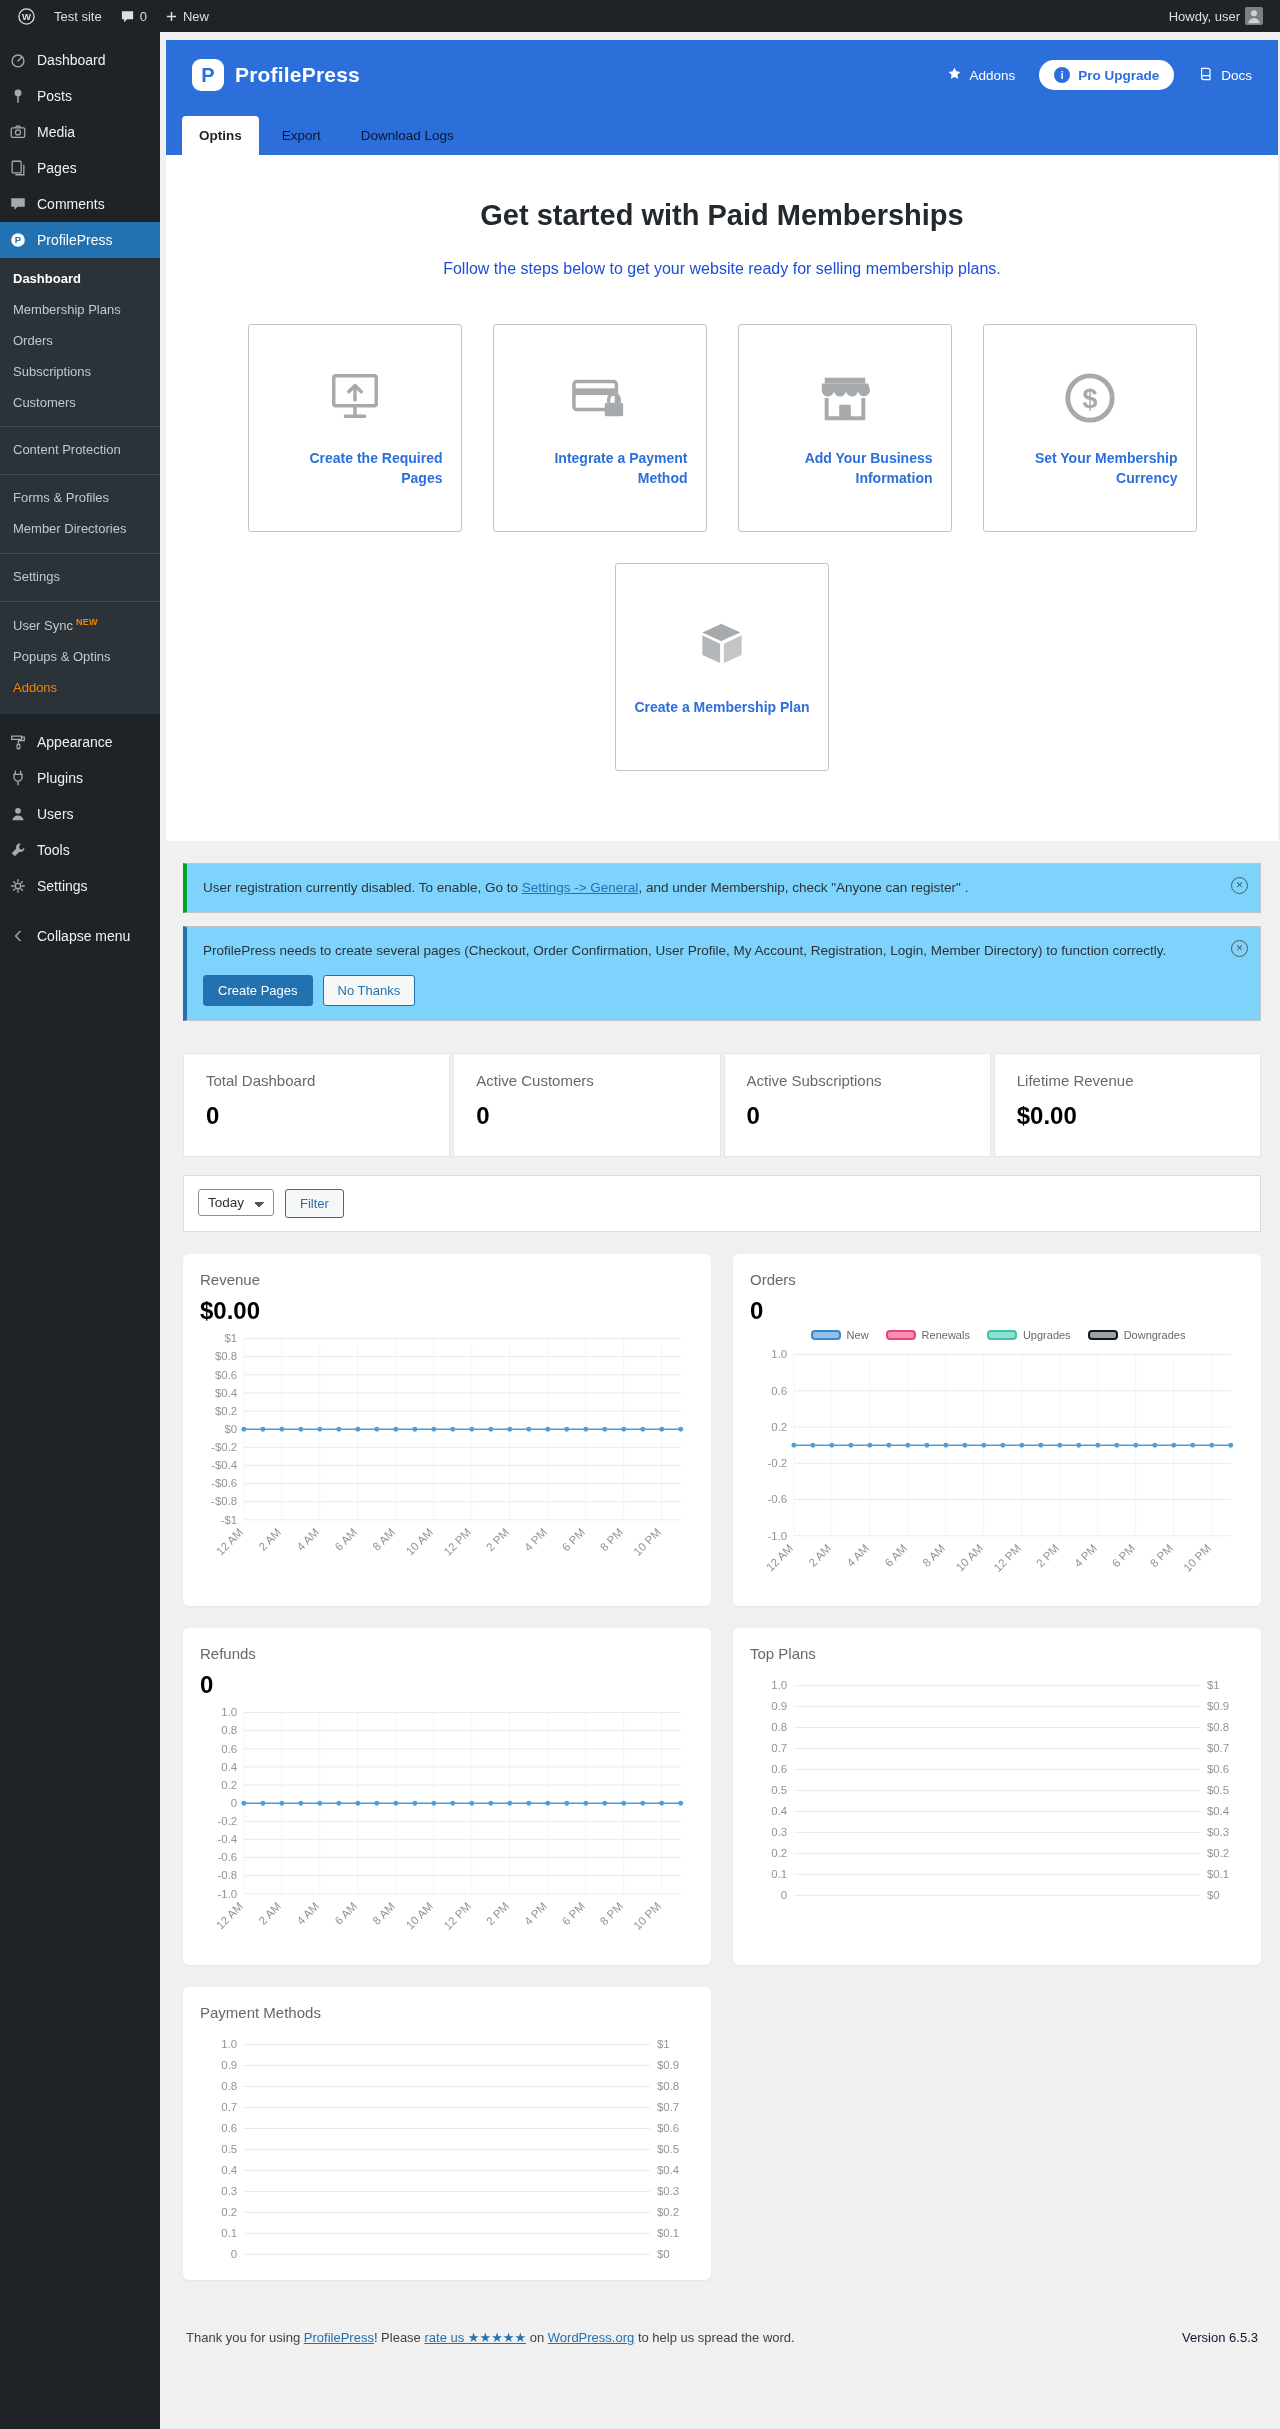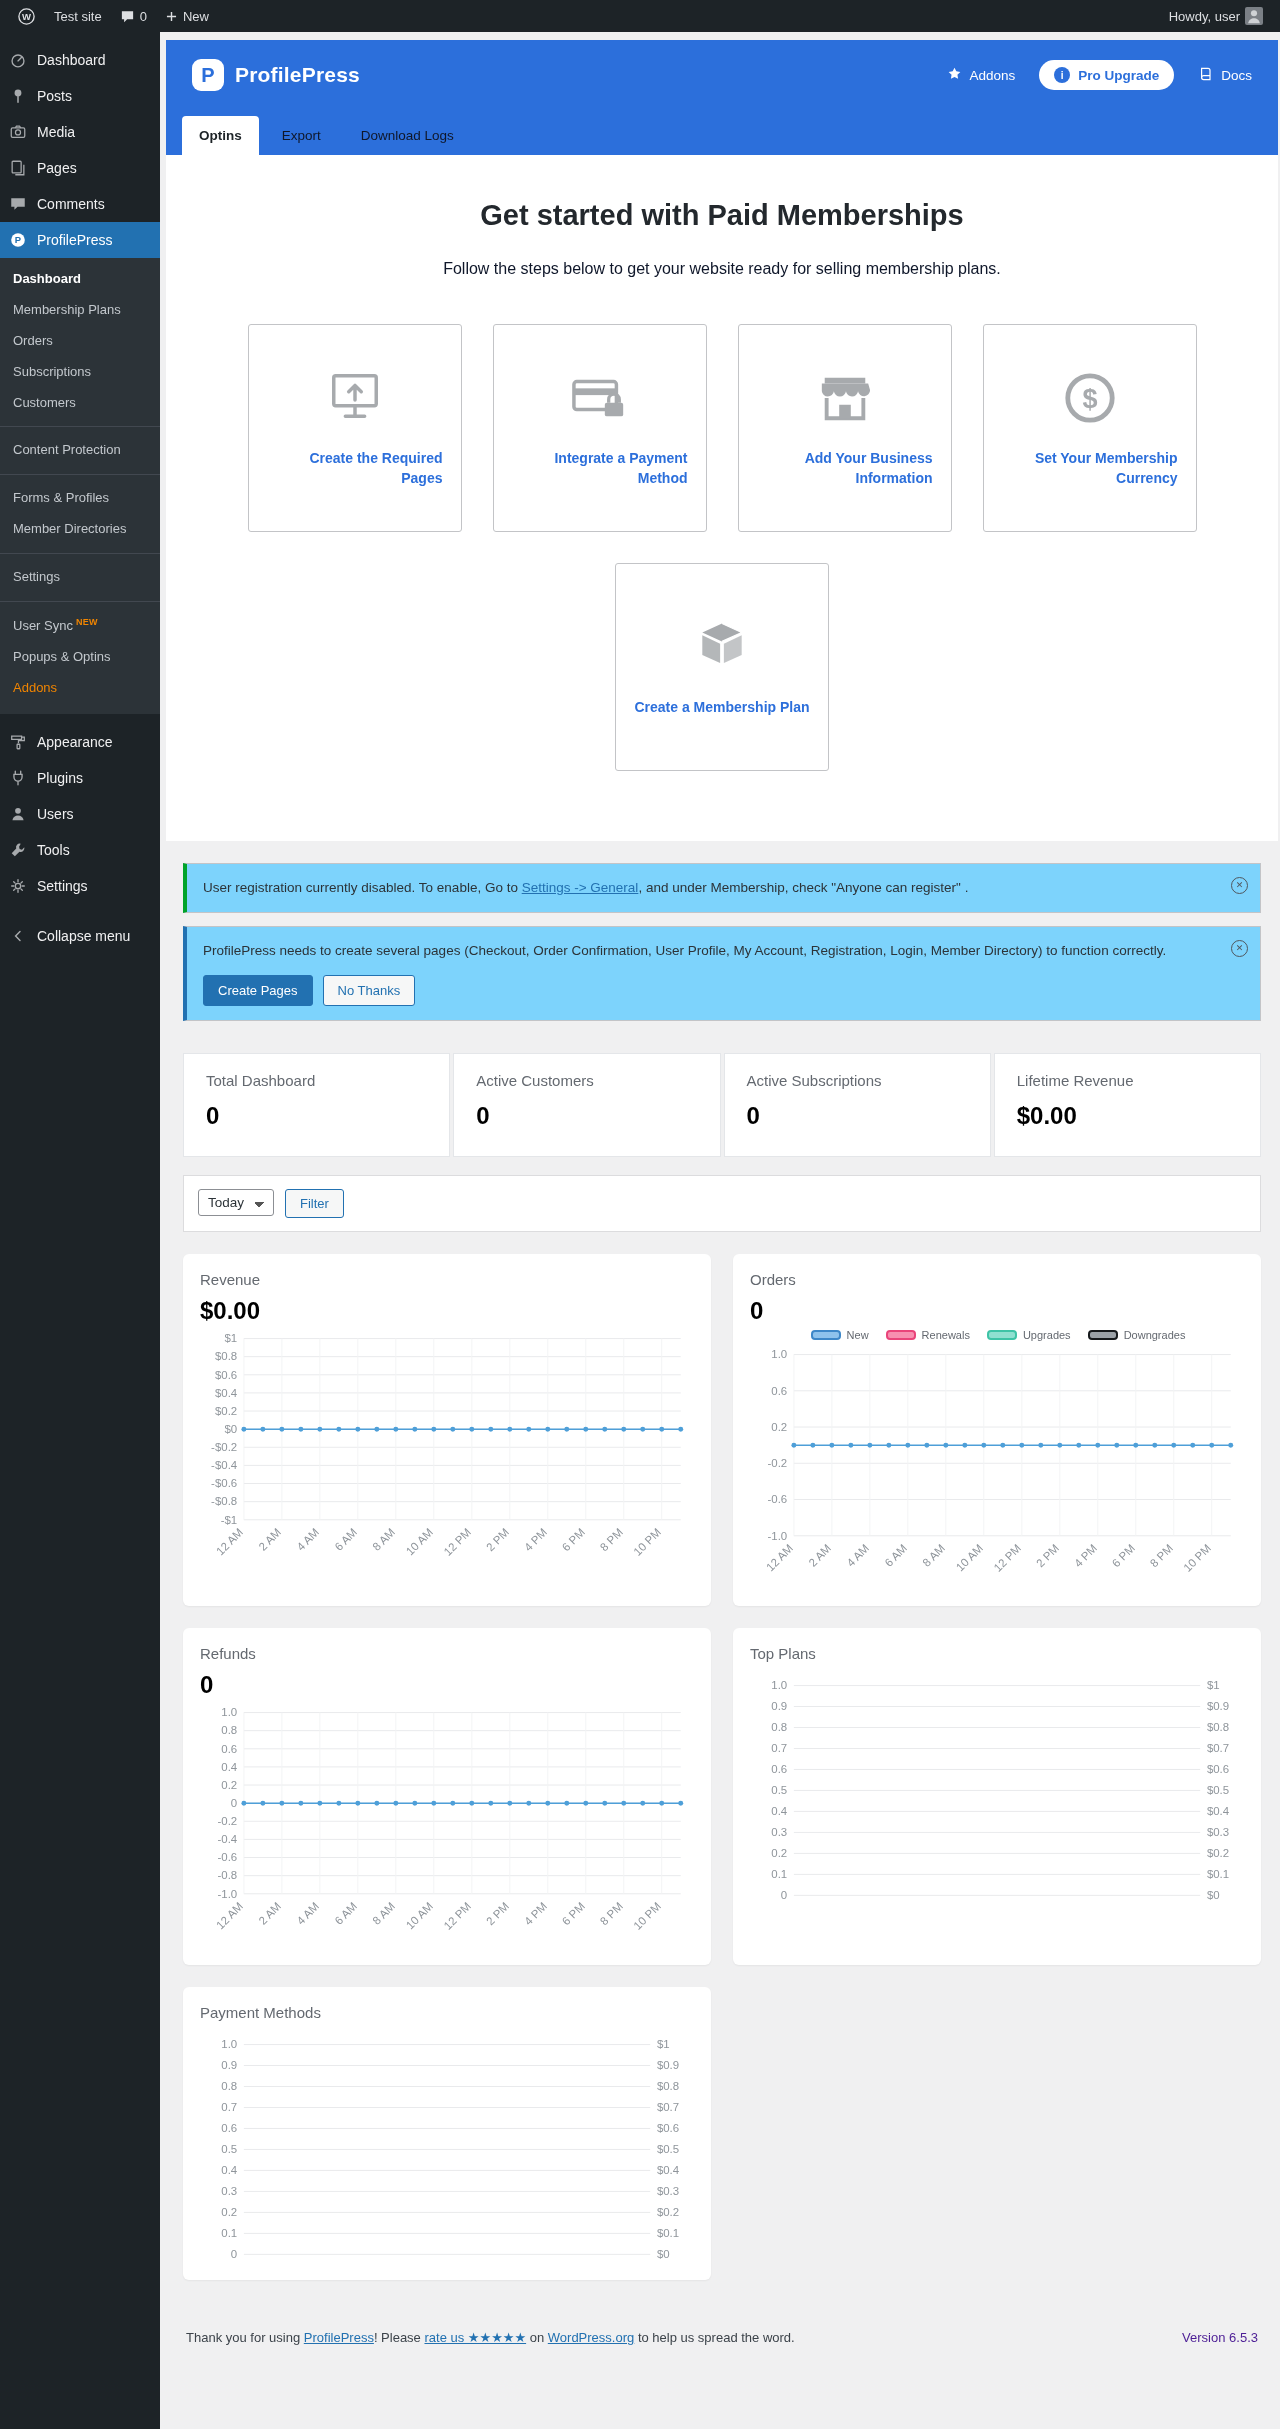--- a/index.html
+++ b/index.html
@@ -39,21 +39,21 @@
   .hdr-link{display:flex;align-items:center;gap:7px;cursor:pointer;color:#fff}
   .pro-pill{background:#fff;color:#2c6fdb;border-radius:999px;padding:7px 15px;display:flex;gap:8px;align-items:center;font-weight:700;cursor:pointer;font-size:13.5px}
   .info-dot{width:16px;height:16px;border-radius:50%;background:#2c6fdb;color:#fff;font-size:10px;display:flex;align-items:center;justify-content:center;font-weight:700}
   .tabbar{background:#2c6fdb;display:flex;padding:6px 16px 0;gap:6px}
   .tab{color:#0f172a;font-size:13.5px;padding:12px 17px;cursor:pointer}
   .tab.active{background:#fff;color:#1d2327;border-radius:4px 4px 0 0;font-weight:600}
 
   
   .get-started{background:#fff;padding:44px 20px 70px}
   .gs-title{font-size:29px;font-weight:700;text-align:center;color:#23282d}
-  .gs-sub{font-size:16px;color:#0f172a;text-align:center;margin-top:28px}
+  .gs-sub{font-size:16px;color:#1d4ed8;text-align:center;margin-top:28px}
   .cards-row{display:flex;justify-content:center;gap:31px;margin-top:46px}
   .gs-card{width:214px;height:208px;border:1px solid #c3c4c7;border-radius:3px;background:#fff;display:flex;flex-direction:column;align-items:center;justify-content:center;gap:22px;cursor:pointer}
   .card-label{color:#2c6fdb;font-weight:600;font-size:14px;text-align:right;line-height:1.45;padding:0 18px}
   .gs-icon{height:58px;display:flex;align-items:flex-end}
 
   
   .body-section{padding:22px 17px 0}
   .notice{background:#7dd3fc;border:1px solid #c3c4c7;border-left-width:4px;padding:14px 42px 14px 16px;position:relative;font-size:13.5px;color:#2c3338;margin-bottom:13px;line-height:1.5}
   .notice.green{border-left-color:#00a32a}
   .notice.blue{border-left-color:#2271b1}
@@ -78,21 +78,21 @@
   .chart-value{font-size:24px;font-weight:700;color:#000;margin:9px 0 2px}
   .legend-row{display:flex;justify-content:center;align-items:center;gap:17px;margin:4px 0 0;font-size:11px;color:#646970}
   .legend-item{display:inline-flex;align-items:center;cursor:pointer}
   .legend-swatch{display:inline-block;width:30px;height:10px;border:2px solid;border-radius:4px;margin-right:6px}
   .chart-area{margin-top:4px}
   .chart-svg{width:100%;height:auto;display:block}
   .chart-svg text{font-size:12px;fill:#8f959b}
 
   .pp-footer{margin-top:30px;padding:20px 20px 0;display:flex;justify-content:space-between;align-items:baseline;font-size:13px;color:#3c434a}
   .pp-footer a{color:#2271b1}
-  .version{color:#4c1d95;font-size:13px}
+  .version{color:#0f172a;font-size:13px}
 </style>
 </head>
 <body>
 
 <div class="admin-bar">
   <span class="ab-item">
     <svg width="19" height="19" viewBox="0 0 20 20">
         <circle cx="10" cy="10" r="8" fill="none" stroke="currentColor" stroke-width="1.4"></circle>
         <text x="10" y="13.5" text-anchor="middle" font-size="10" font-weight="bold" fill="currentColor">W</text>
       </svg>

